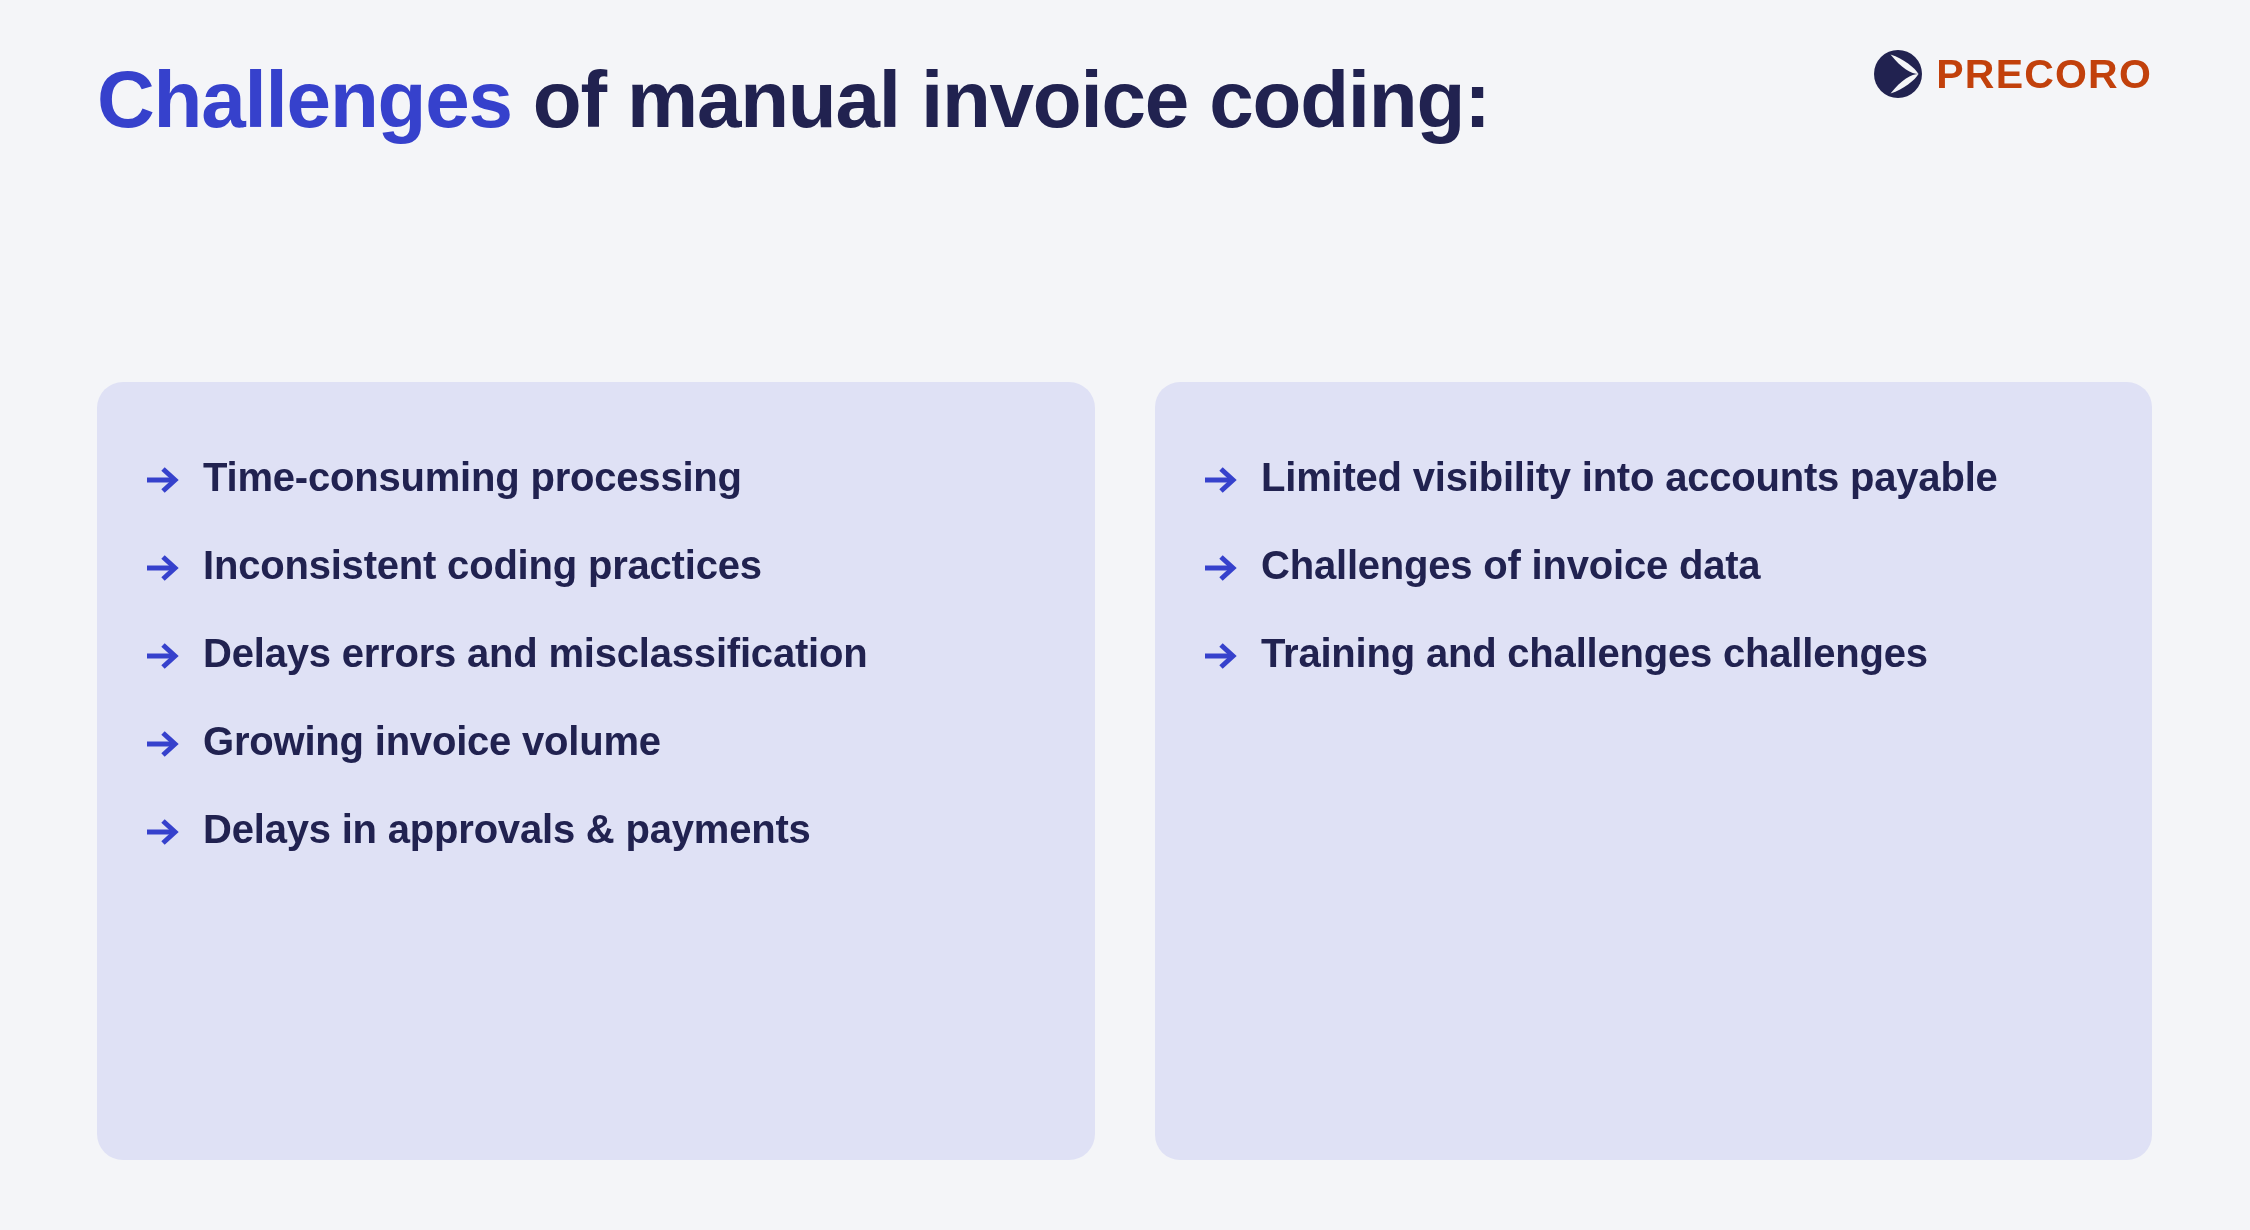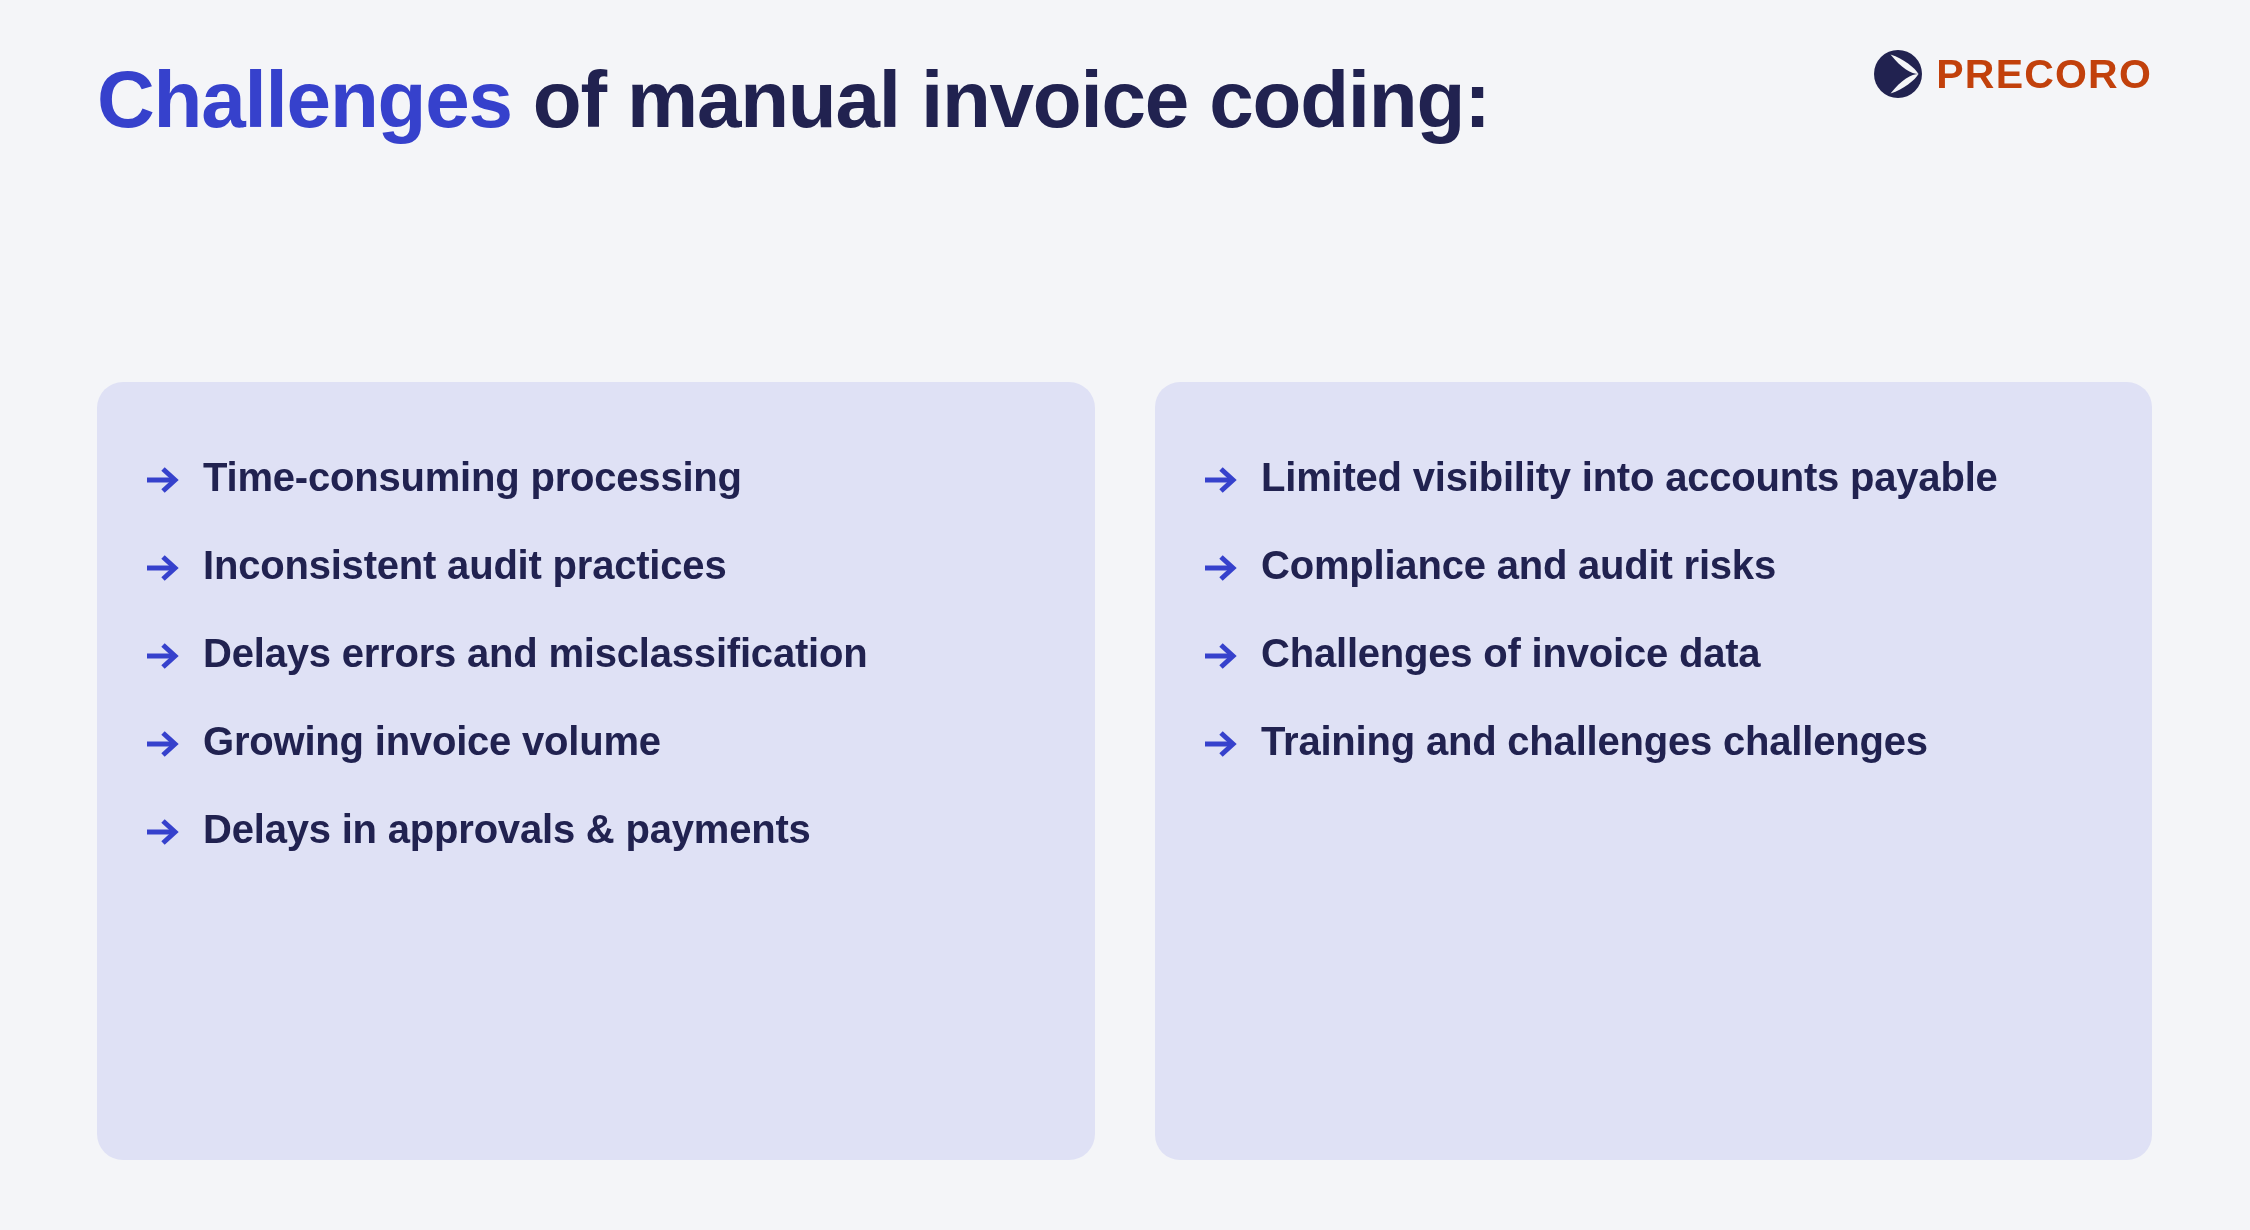--- a/index.html
+++ b/index.html
@@ -150,21 +150,21 @@
           <path d="M4 19 H30" stroke="#3641cc" stroke-width="5" fill="none" stroke-linecap="butt"></path>
           <path d="M20 8 L32 19 L20 30" stroke="#3641cc" stroke-width="5" fill="none" stroke-linecap="butt" stroke-linejoin="miter"></path>
         </svg>
         <span class="bullet-text">Time-consuming processing</span>
       </li>
       <li class="bullet-item">
         <svg class="arrow-icon" viewBox="0 0 38 38" aria-hidden="true">
           <path d="M4 19 H30" stroke="#3641cc" stroke-width="5" fill="none" stroke-linecap="butt"></path>
           <path d="M20 8 L32 19 L20 30" stroke="#3641cc" stroke-width="5" fill="none" stroke-linecap="butt" stroke-linejoin="miter"></path>
         </svg>
-        <span class="bullet-text">Inconsistent audit practices</span>
+        <span class="bullet-text">Inconsistent coding practices</span>
       </li>
       <li class="bullet-item">
         <svg class="arrow-icon" viewBox="0 0 38 38" aria-hidden="true">
           <path d="M4 19 H30" stroke="#3641cc" stroke-width="5" fill="none" stroke-linecap="butt"></path>
           <path d="M20 8 L32 19 L20 30" stroke="#3641cc" stroke-width="5" fill="none" stroke-linecap="butt" stroke-linejoin="miter"></path>
         </svg>
         <span class="bullet-text">Delays errors and misclassification</span>
       </li>
       <li class="bullet-item">
         <svg class="arrow-icon" viewBox="0 0 38 38" aria-hidden="true">
@@ -190,27 +190,20 @@
           <path d="M4 19 H30" stroke="#3641cc" stroke-width="5" fill="none" stroke-linecap="butt"></path>
           <path d="M20 8 L32 19 L20 30" stroke="#3641cc" stroke-width="5" fill="none" stroke-linecap="butt" stroke-linejoin="miter"></path>
         </svg>
         <span class="bullet-text">Limited visibility into accounts payable</span>
       </li>
       <li class="bullet-item">
         <svg class="arrow-icon" viewBox="0 0 38 38" aria-hidden="true">
           <path d="M4 19 H30" stroke="#3641cc" stroke-width="5" fill="none" stroke-linecap="butt"></path>
           <path d="M20 8 L32 19 L20 30" stroke="#3641cc" stroke-width="5" fill="none" stroke-linecap="butt" stroke-linejoin="miter"></path>
         </svg>
-        <span class="bullet-text">Compliance and audit risks</span>
-      </li>
-      <li class="bullet-item">
-        <svg class="arrow-icon" viewBox="0 0 38 38" aria-hidden="true">
-          <path d="M4 19 H30" stroke="#3641cc" stroke-width="5" fill="none" stroke-linecap="butt"></path>
-          <path d="M20 8 L32 19 L20 30" stroke="#3641cc" stroke-width="5" fill="none" stroke-linecap="butt" stroke-linejoin="miter"></path>
-        </svg>
         <span class="bullet-text">Challenges of invoice data</span>
       </li>
       <li class="bullet-item">
         <svg class="arrow-icon" viewBox="0 0 38 38" aria-hidden="true">
           <path d="M4 19 H30" stroke="#3641cc" stroke-width="5" fill="none" stroke-linecap="butt"></path>
           <path d="M20 8 L32 19 L20 30" stroke="#3641cc" stroke-width="5" fill="none" stroke-linecap="butt" stroke-linejoin="miter"></path>
         </svg>
         <span class="bullet-text">Training and challenges challenges</span>
       </li>
     </ul>

